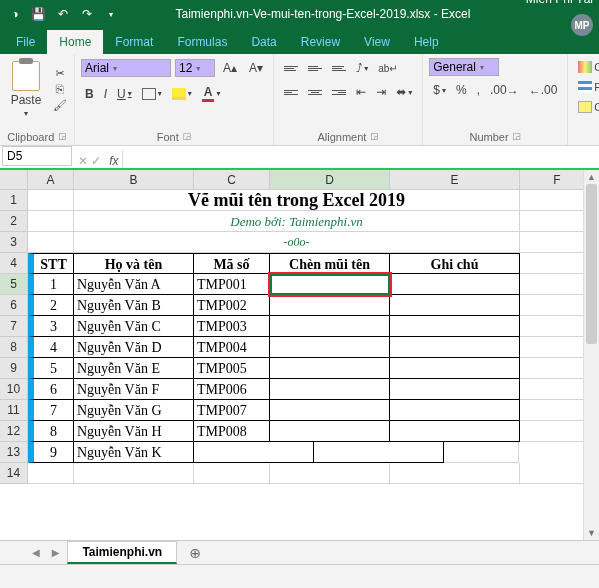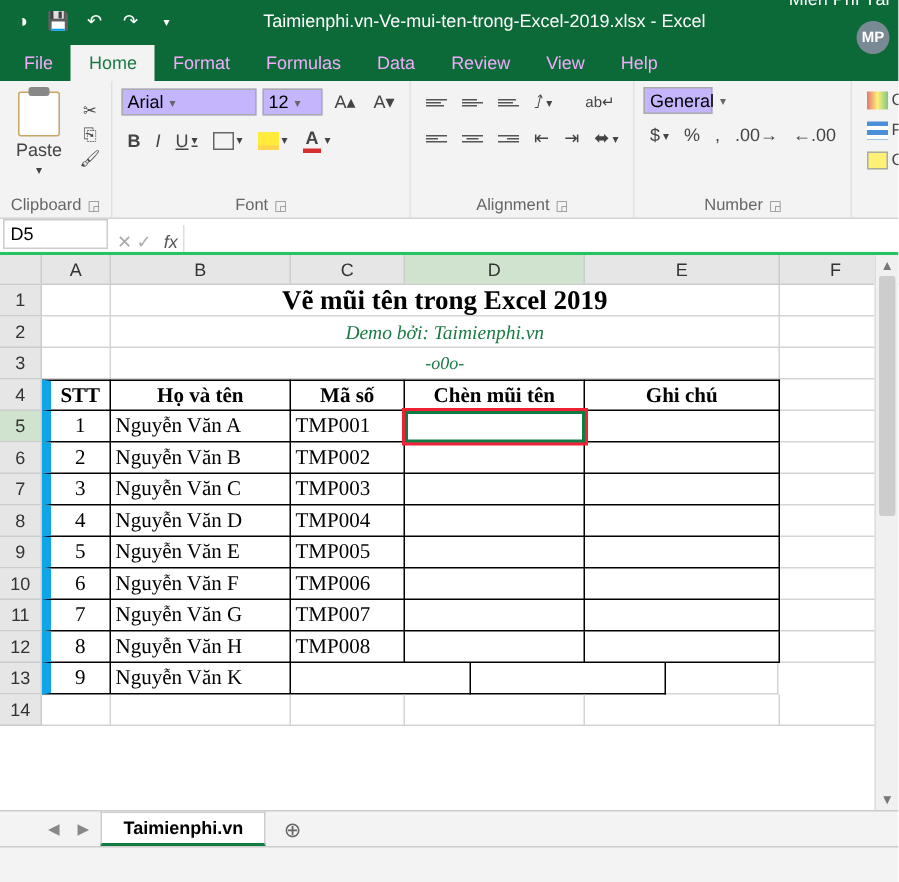--- a/index.html
+++ b/index.html
@@ -8,28 +8,28 @@
 
 .titlebar { background: #0b6a37; height: 28px; display: flex; align-items: center; color: #fff; padding: 0 6px; }
 .titlebar .left-icons { display: flex; gap: 6px; align-items: center; }
 .titlebar .icon-btn { width: 18px; height: 18px; display: flex; align-items: center; justify-content: center; color: #fff; font-size: 12px; }
 .titlebar .title-text { flex: 1; text-align: center; font-size: 12px; white-space: nowrap; overflow: hidden; }
 .titlebar .right-side { display: flex; align-items: flex-end; gap: 8px; flex-direction: column; }
 .avatar { width: 22px; height: 22px; border-radius: 50%; background: #7a8a94; color: #fff; display: flex; align-items: center; justify-content: center; font-size: 10px; font-weight: bold; }
 
 
 .ribbon-tabs { background: #0b6a37; height: 26px; display: flex; align-items: flex-end; padding-left: 4px; }
-.ribbon-tabs .tab { padding: 5px 12px; color: #f0abfc; font-size: 12px; cursor: pointer; }
+.ribbon-tabs .tab { padding: 5px 12px; color: #7dd3fc; font-size: 12px; cursor: pointer; }
 .ribbon-tabs .tab.active { background: #f3f3f3; color: #1b7a44; }
 .ribbon-tabs .tab.file { background: transparent; }
 
 
 .ribbon { background: #f3f3f3; border-bottom: 1px solid #d4d4d4; display: flex; height: 92px; }
 .group { border-right: 1px solid #e1e1e1; padding: 4px 6px 2px 6px; display: flex; flex-direction: column; justify-content: space-between; }
-.group-label { font-size: 11px; color: #666; text-align: center; padding-top: 2px; display: flex; justify-content: center; align-items: center; gap: 4px; }
+.group-label { font-size: 11px; color: #666; text-align: center; padding-top: 2px; display: flex; justify-content: center; align-items: flex-start; gap: 4px; }
 .group-label .dialog-launcher { font-size: 9px; color: #888; }
 .row { display: flex; align-items: center; gap: 2px; }
 .btn { padding: 2px 3px; border: 1px solid transparent; display: flex; align-items: center; gap: 2px; font-size: 12px; color: #444; }
 .sel { border: 1px solid #ababab; background: #c4b5fd; padding: 1px 3px; font-size: 12px; display: flex; align-items: center; }
 .sel .caret { font-size: 8px; margin-left: 4px; color: #666; }
 
 
 .paste-btn { display: flex; flex-direction: column; align-items: center; width: 40px; }
 .paste-icon { width: 28px; height: 30px; background: linear-gradient(#fff,#fff); border: 1px solid #c8a663; border-radius: 2px; position: relative; }
 .paste-icon::before { content: ""; position: absolute; top: -4px; left: 6px; width: 14px; height: 6px; background: #888; border-radius: 2px; }
@@ -40,24 +40,24 @@
 .bold { font-weight: bold; }
 .ital { font-style: italic; }
 .under { text-decoration: underline; }
 .border-icon { width: 14px; height: 12px; border: 1px solid #666; display: inline-block; }
 .fill-icon { width: 14px; height: 12px; background: #ffeb3b; display: inline-block; border-bottom: 3px solid #ffd54f; }
 .font-color { border-bottom: 3px solid #d32f2f; padding: 0 2px; font-weight: bold; }
 
 
 .align-ic { display: inline-flex; flex-direction: column; gap: 1px; width: 14px; }
 .align-ic span { height: 1px; background: #555; display: block; }
-.wrap-ic { font-size: 10px; margin-left: 12px; }
-
-
-.num-sel { width: 46px; }
+.wrap-ic { font-size: 10px; }
+
+
+.num-sel { width: 70px; }
 
 
 .styles-row { display: flex; flex-direction: column; gap: 2px; }
 .styles-row .btn { font-size: 11px; white-space: nowrap; }
 .cf-icon { width: 14px; height: 12px; background: linear-gradient(90deg,#e57373,#fff176,#81c784); display: inline-block; }
 .tbl-icon { width: 14px; height: 12px; display: inline-block; background: repeating-linear-gradient(#4a90d9 0 3px, #fff 3px 6px); }
 .cell-icon { width: 14px; height: 12px; display: inline-block; background: #fff176; border: 1px solid #aaa; }
 
 
 .formula-bar { display: flex; align-items: flex-end; border-bottom: 2px solid #22c55e; height: 24px; background: #fff; }

